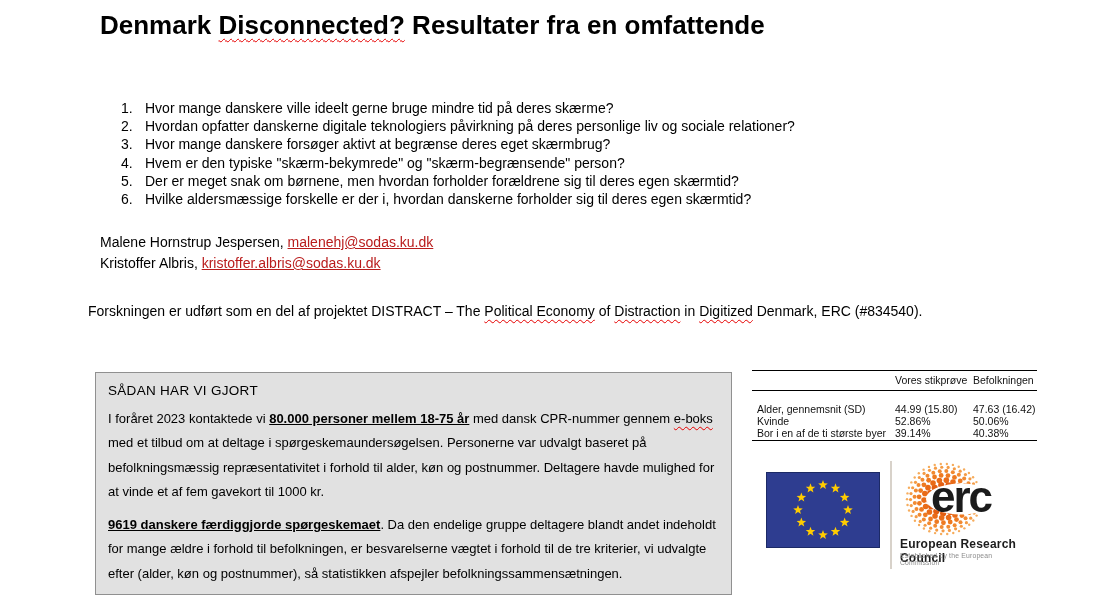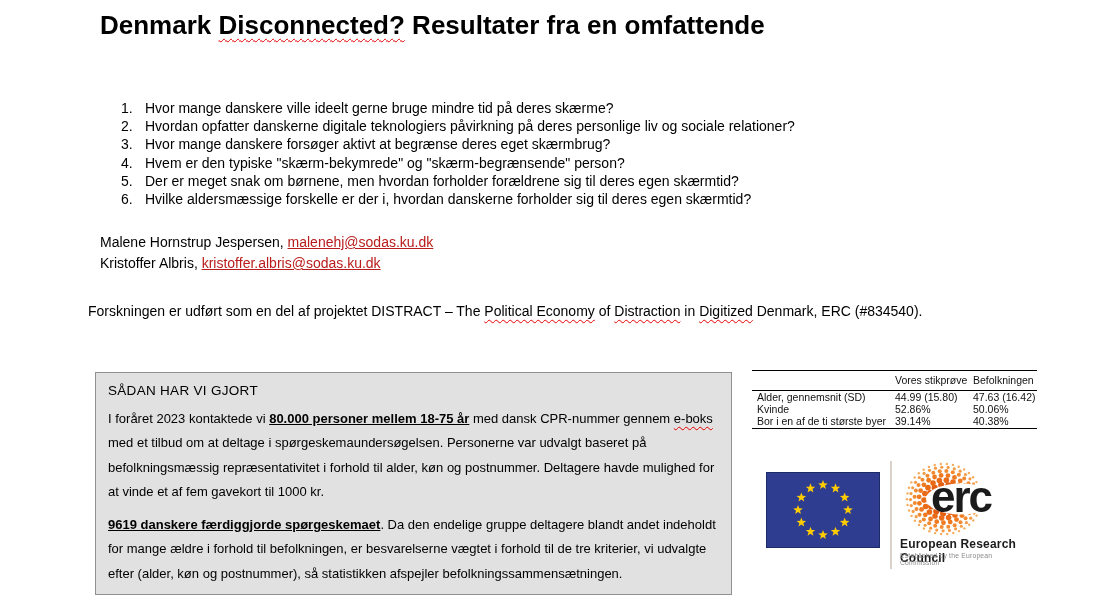--- a/index.html
+++ b/index.html
@@ -37,21 +37,21 @@
     background:#e1e1e1;border:1px solid #909090;padding:8px 12px 8px 12px;}
   .mb-heading{font-size:13.5px;font-weight:normal;letter-spacing:.3px;margin:2px 0 0;}
   .method-box p{font-size:13px;line-height:24.3px;margin:9px 0 0;}
 
   
   .sample-table-wrap{left:746px;top:370px;width:285px;margin-left:6px;}
   .sample-table{width:100%;border-collapse:collapse;font-size:10.5px;color:#111;
     border-top:1.5px solid #000;border-bottom:1.5px solid #000;}
   .sample-table th{font-weight:normal;text-align:left;border-bottom:1px solid #000;padding:3px 0 4px;}
   .sample-table td{padding:0;line-height:12.2px;}
-  .sample-table tr.first td{padding-top:0;}
+  .sample-table tr.first td{padding-top:12px;}
   .sample-table .c0{width:138px;padding-left:5px;}
   .sample-table .c1{width:78px;}
 
   
   .eu-flag{left:766px;top:472px;}
   .logo-divider{left:890px;top:461px;width:2px;height:108px;background:#d8d2ca;}
   .erc-logo{left:902px;top:459px;}
   .erc-name{left:900px;top:537px;width:130px;font-size:12px;font-weight:bold;letter-spacing:.2px;color:#1c1c1c;}
   .erc-tagline{left:900px;top:552px;width:130px;font-size:6.8px;letter-spacing:.2px;color:#8b8b8b;}
 </style>

